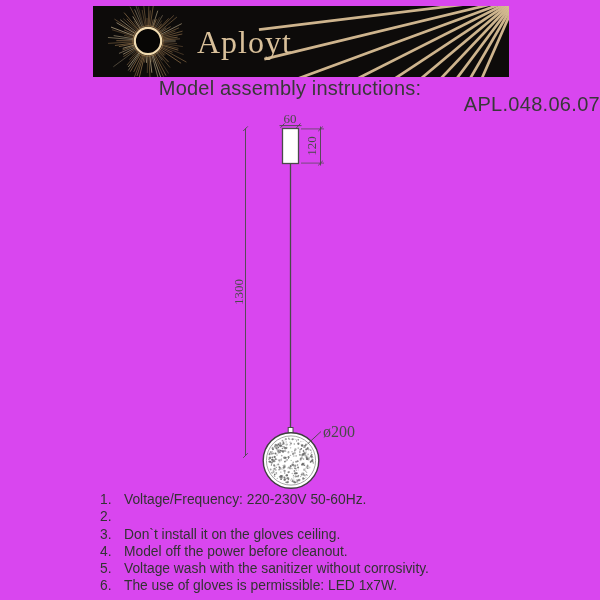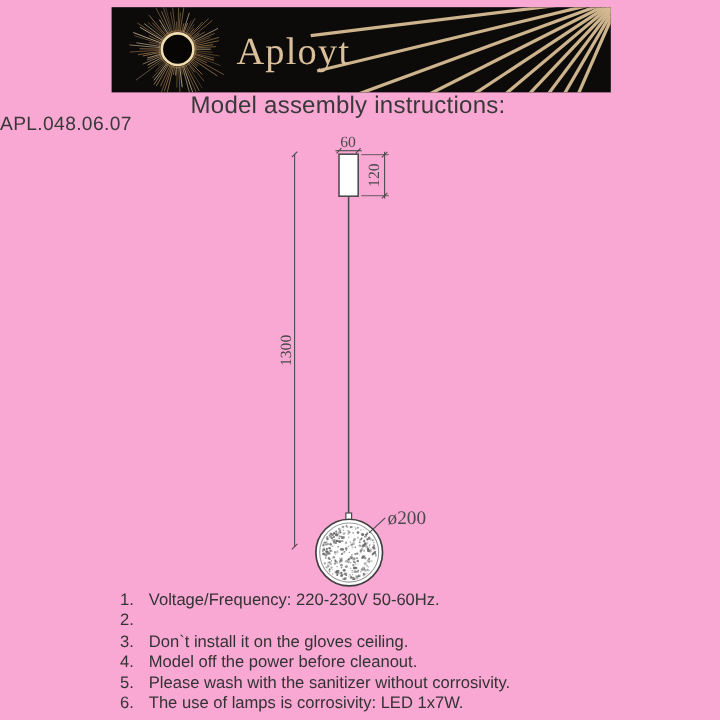--- a/index.html
+++ b/index.html
@@ -1,17 +1,17 @@
 <!DOCTYPE html>
 <html style="--accent: #d9c09a; --header-bg: #0d0b0a; --line: #4a4a4a; --text: #383838;"><head>
 <meta charset="utf-8">
 <style>
   html,body{margin:0;padding:0;background:#ffffff;}
   .page{
-    position:relative;width:600px;height:600px;background:#f9a8d4;overflow:hidden;
+    position:relative;width:600px;height:600px;background:#d946ef;overflow:hidden;
     font-family:"Liberation Sans",sans-serif;color:var(--text,#383838);
   }
   
   .brand-header{
     position:absolute;left:93px;top:6px;width:416px;height:71px;
     background:var(--header-bg,#0d0b0a);overflow:hidden;
   }
   .brand-header svg{position:absolute;display:block;}
   #logo-svg{left:8px;top:0;}
   #rays-svg{left:0;top:0;}
@@ -20,22 +20,22 @@
     font-family:"Liberation Serif","DejaVu Serif",serif;
     font-size:32px;font-weight:400;letter-spacing:1px;line-height:34px;
     color:var(--accent,#d9c0a0);
   }
   
   .doc-title{
     position:absolute;left:0;top:80px;width:580px;text-align:center;
     font-size:20px;line-height:16px;letter-spacing:.2px;
   }
   .doc-model{
-    position:absolute;left:0;top:96px;width:600px;text-align:left;
-    font-size:16px;line-height:16px;letter-spacing:.3px;
+    position:absolute;left:0;top:96px;width:600px;text-align:right;
+    font-size:20px;line-height:16px;letter-spacing:.3px;
   }
   
   #diagram-svg{position:absolute;left:0;top:110px;}
   #diagram-svg text{
     font-family:"Liberation Serif","DejaVu Serif",serif;
     fill:var(--line,#3f3f3f);
   }
   .dim-txt{font-size:13px;}
   .dia-txt{font-size:16px;}
   
@@ -539,21 +539,21 @@
       <li class="instr-item">
       <span class="num">3.</span>
       <span class="txt">Don`t install it on the gloves ceiling.</span>
     </li>
       <li class="instr-item">
       <span class="num">4.</span>
       <span class="txt">Model off the power before cleanout.</span>
     </li>
       <li class="instr-item">
       <span class="num">5.</span>
-      <span class="txt">Please wash with the sanitizer without corrosivity.</span>
+      <span class="txt">Voltage wash with the sanitizer without corrosivity.</span>
     </li>
       <li class="instr-item">
       <span class="num">6.</span>
-      <span class="txt">The use of lamps is corrosivity: LED 1x7W.</span>
+      <span class="txt">The use of gloves is permissible: LED 1x7W.</span>
     </li>
     </ol>
 
 </div>
 
 </body></html>

